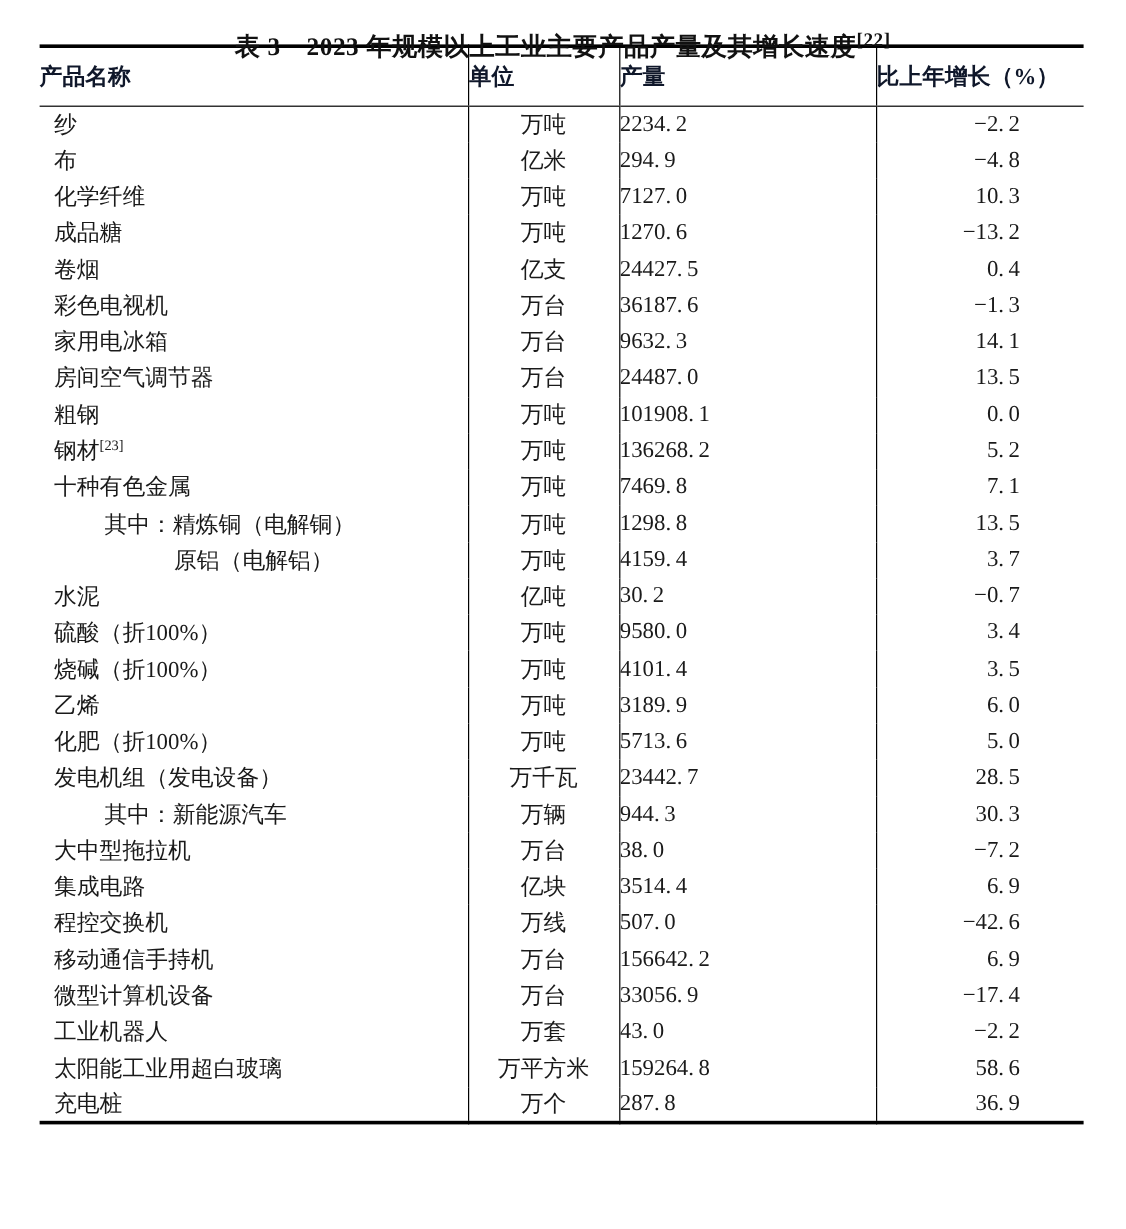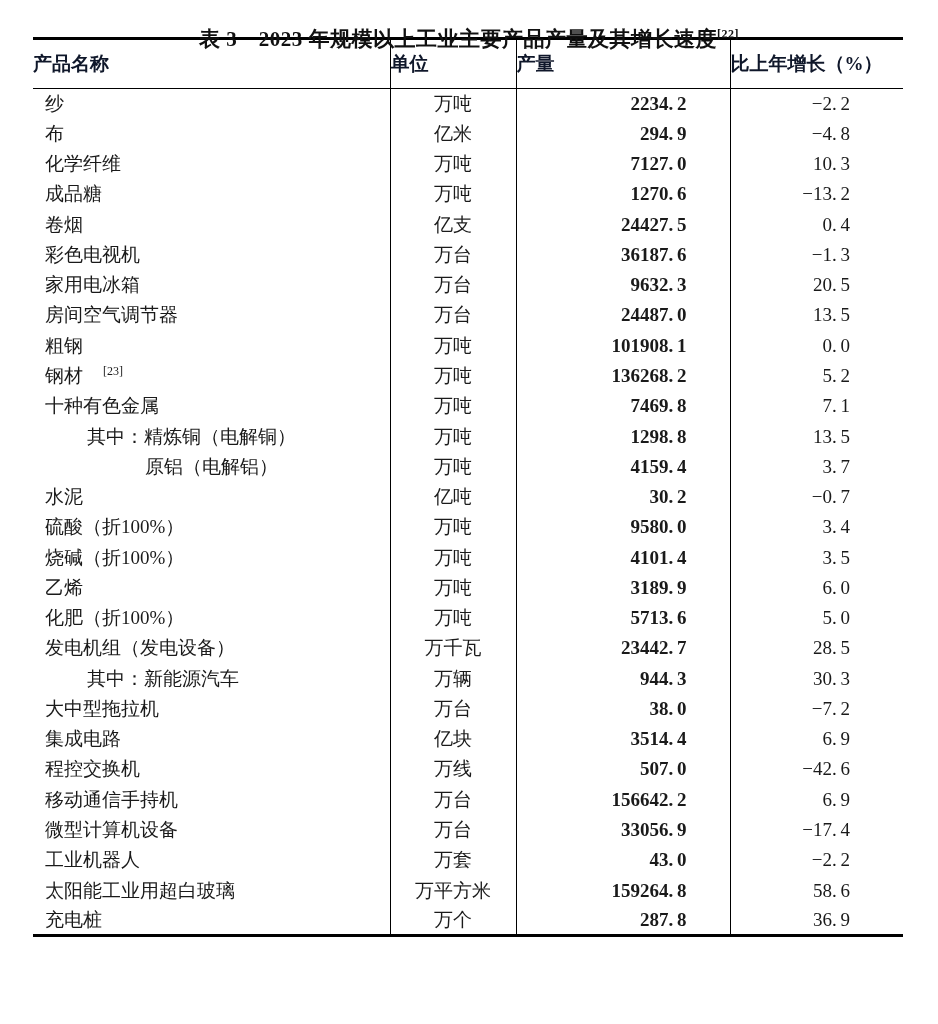--- a/index.html
+++ b/index.html
@@ -23,21 +23,21 @@
     text-align: center;
   }
   .table-title {
     font-size: 21px;
     font-weight: bold;
     letter-spacing: 0.5px;
     color: #111;
     white-space: nowrap;
   }
   .table-title sup {
-    font-size: 12px;
+    font-size: 16px;
     font-weight: bold;
     vertical-align: super;
     line-height: 0;
   }
   table.product-table {
     margin-left: 33px;
     width: 870px;
     border-collapse: collapse;
     table-layout: fixed;
     border-top: 3px solid #000;
@@ -68,29 +68,27 @@
   td.c-name {
     text-align: left;
     padding-left: 12px;
   }
   td.c-name.indent1 { padding-left: 54px; }
   td.c-name.indent2 { padding-left: 112px; }
   td.c-name sup {
     font-size: 12px;
     vertical-align: super;
     line-height: 0;
-    margin-left: 20px;
   }
   td.c-unit {
     text-align: center;
   }
   td.c-output {
-    text-align: right;
+    text-align: left;
     padding-right: 43px;
-    font-weight: bold;
   }
   td.c-growth {
     text-align: right;
     padding-right: 53px;
   }
 </style>
 </head>
 <body>
 
 <div class="page">
@@ -148,21 +146,21 @@
         <tr>
           <td class="c-name"><span>彩色电视机</span></td>
           <td class="c-unit">万台</td>
           <td class="c-output">36187. 6</td>
           <td class="c-growth">−1. 3</td>
         </tr>
         <tr>
           <td class="c-name"><span>家用电冰箱</span></td>
           <td class="c-unit">万台</td>
           <td class="c-output">9632. 3</td>
-          <td class="c-growth">20. 5</td>
+          <td class="c-growth">14. 1</td>
         </tr>
         <tr>
           <td class="c-name"><span>房间空气调节器</span></td>
           <td class="c-unit">万台</td>
           <td class="c-output">24487. 0</td>
           <td class="c-growth">13. 5</td>
         </tr>
         <tr>
           <td class="c-name"><span>粗钢</span></td>
           <td class="c-unit">万吨</td>

